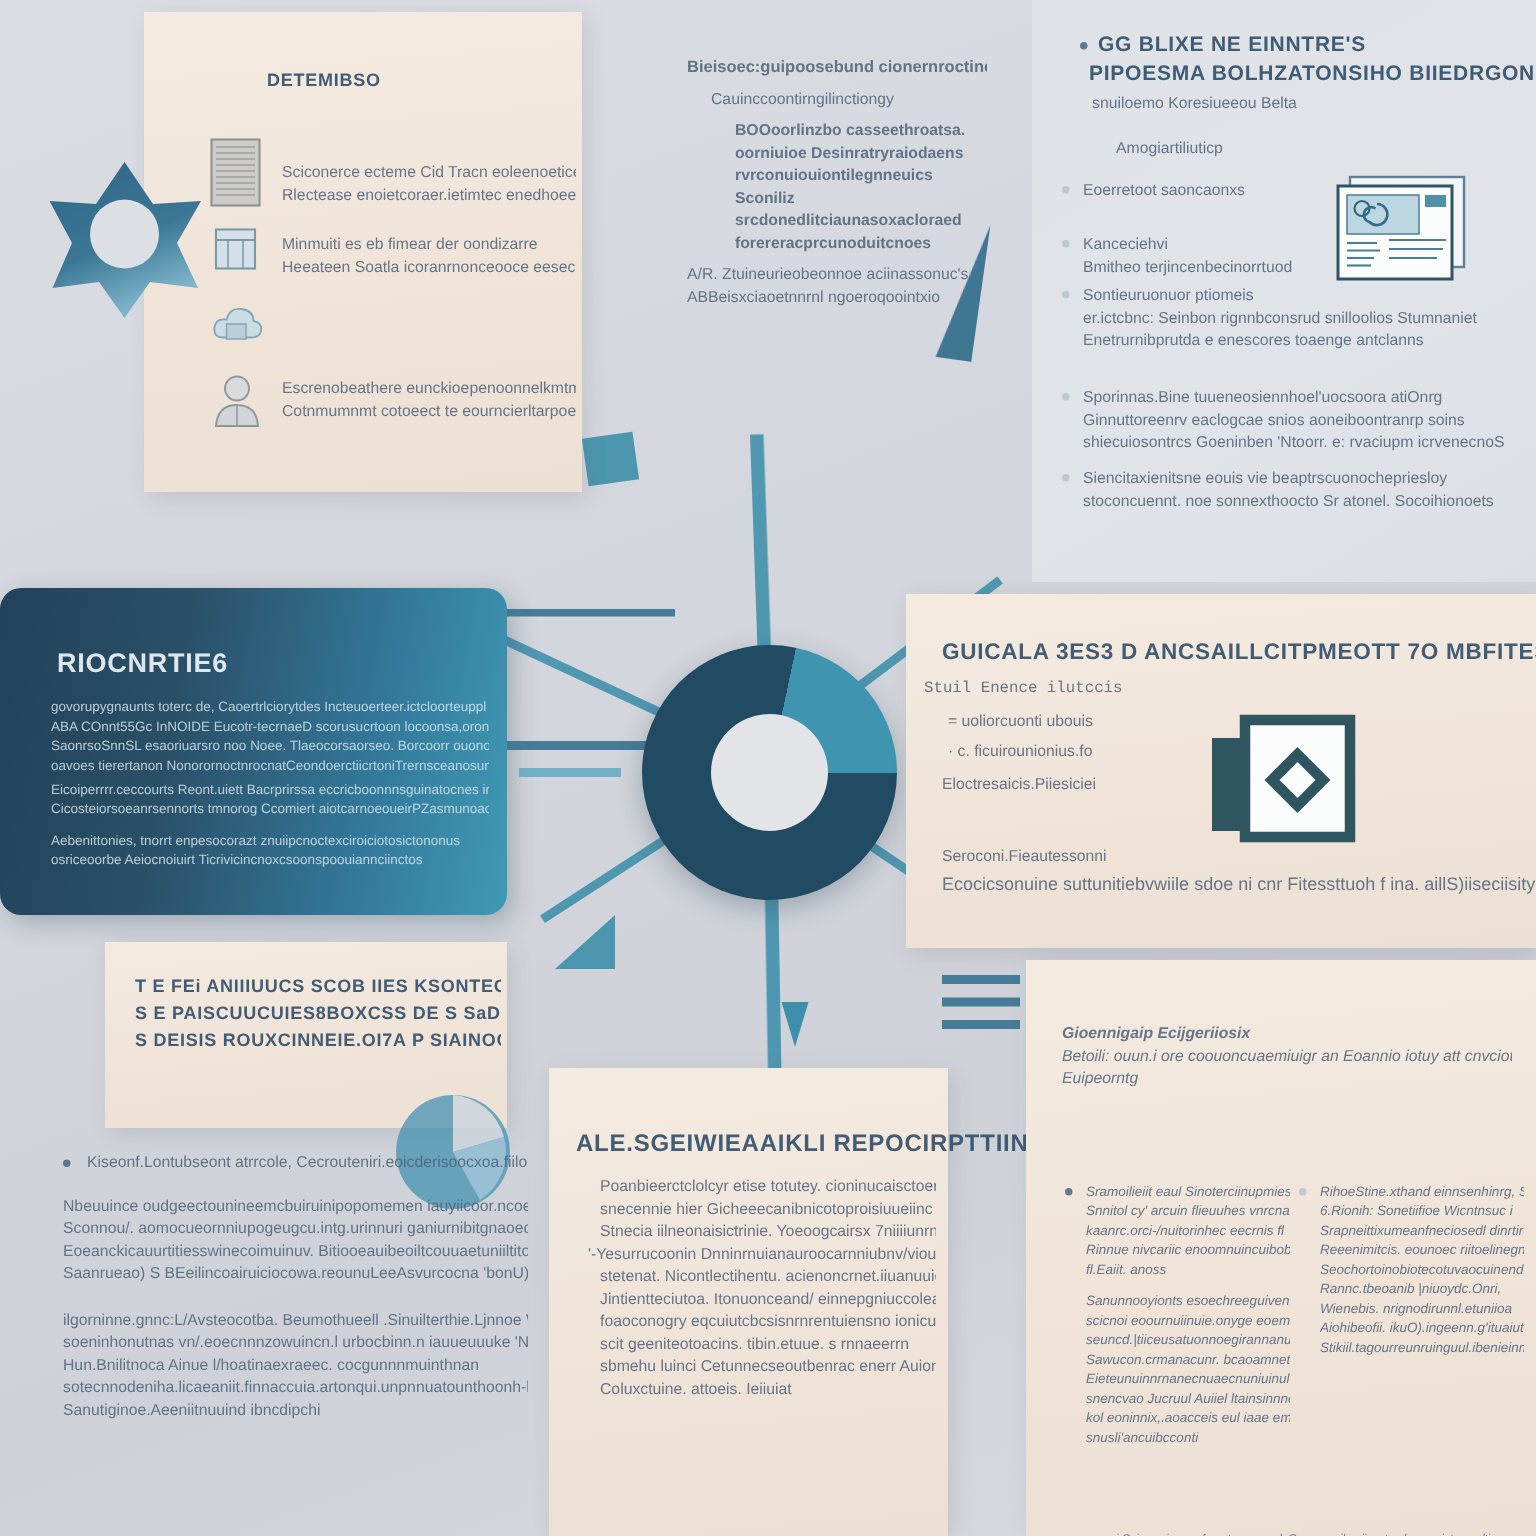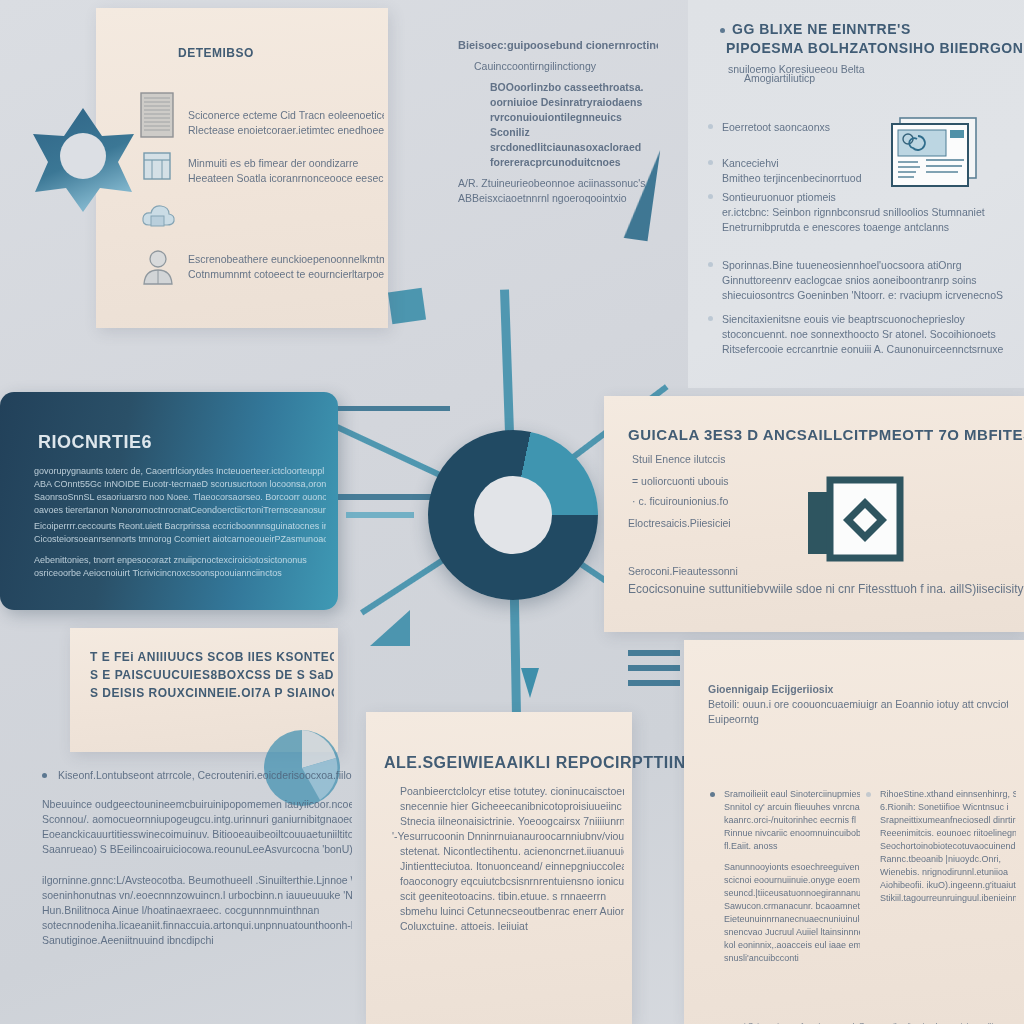--- a/index.html
+++ b/index.html
@@ -223,21 +223,21 @@
       <div class="bd">ABBeisxciaoetnnrnl ngoeroqoointxio</div>
     </div>
   </div>
 
   <div class="panel" style="left:688px; top:0px; width:336px; height:388px;
               background:linear-gradient(150deg,#dfe2e6 0%,#e0e3e7 60%,#dcdfe4 100%);">
     <div class="bullet-dot" style="left:32px; top:28px;"></div>
     <div class="ttl" style="position:absolute; left:44px; top:21px; font-size:14px;">GG BLIXE NE EINNTRE'S</div>
     <div class="ttl" style="position:absolute; left:38px; top:40px; font-size:14px; width:300px;">PIPOESMA BOLHZATONSIHO BIIEDRGONRLAVETY</div>
     <div class="bd" style="position:absolute; left:40px; top:62px;">snuiloemo Koresiueeou Belta</div>
-    <div class="bd" style="position:absolute; left:56px; top:71px;">Amogiartiliuticp</div>
+    <div class="bd" style="position:absolute; left:56px; top:92px;">Amogiartiliuticp</div>
 
     <div id="doc-icon" style="left:196px; top:112px;">
       <svg width="100" height="82" viewBox="0 0 100 82">
         <rect x="16" y="6" width="76" height="60" fill="#f3f5f6" stroke="#5d8196" stroke-width="1.6"></rect>
         <rect x="8" y="12" width="76" height="62" fill="#fbfcfc" stroke="#2f5468" stroke-width="2"></rect>
         <rect x="14" y="18" width="48" height="26" fill="#bcd6e2" stroke="#4d7d94" stroke-width="1"></rect>
         <circle cx="24" cy="27" r="5" fill="none" stroke="#35627a" stroke-width="1.4"></circle>
         <path d="M34 24 a7 7 0 1 1 -5 12 a5 5 0 1 1 4 -9" fill="none" stroke="#2f6d8c" stroke-width="1.8"></path>
         <rect x="66" y="18" width="14" height="8" fill="#4f91a8"></rect>
         <g stroke="#4d7d94" stroke-width="1.4">
@@ -274,21 +274,20 @@
       <div class="bullet-dot faint" style="left:-14px; top:4px;"></div>
       <div class="bd">Sporinnas.Bine tuueneosiennhoel'uocsoora atiOnrg</div>
       <div class="bd">Ginnuttoreenrv eaclogcae snios aoneiboontranrp soins</div>
       <div class="bd">shiecuiosontrcs Goeninben 'Ntoorr. e: rvaciupm icrvenecnoS</div>
     </div>
 
     <div style="position:absolute; left:34px; top:312px;">
       <div class="bullet-dot faint" style="left:-14px; top:4px;"></div>
       <div class="bd">Siencitaxienitsne eouis vie beaptrscuonochepriesloy</div>
       <div class="bd">stoconcuennt. noe sonnexthoocto Sr atonel. Socoihionoets</div>
-      <div class="bd">Ritsefercooie ecrcanrtnie eonuiii A. Caunonuirceennctsrnuxe</div>
     </div>
   </div>
 
   <div id="star-icon">
     <svg width="110" height="110" viewBox="0 0 110 110">
       <defs>
         <linearGradient id="starGrad" x1="0" y1="0" x2="0.4" y2="1">
           <stop offset="0%" stop-color="#2f6486"></stop>
           <stop offset="60%" stop-color="#3b7795"></stop>
           <stop offset="100%" stop-color="#7fb4cb"></stop>
@@ -324,21 +323,21 @@
   <div class="rule" style="left:628px; top:650px; width:52px; height:6px;"></div>
   <div class="rule" style="left:628px; top:665px; width:52px; height:6px;"></div>
   <div class="rule" style="left:628px; top:680px; width:52px; height:6px;"></div>
 
   <div id="hub"></div>
 
   <div class="panel cream" style="left:604px; top:396px; width:420px; height:236px;">
 
     <div class="ttl big" style="position:absolute; left:24px; top:30px; font-size:15px;">GUICALA  3ES3 D ANCSAILLCITPMEOTT 7O MBFITESTTIIRP</div>
 
-    <div class="bd" style="position:absolute; left:28px; top:56px;">Stuil Enence ilutccis</div>
+    <div class="bd" style="position:absolute; left:12px; top:56px;font-family:Liberation Mono, monospace;">Stuil Enence ilutccis</div>
     <div class="bd" style="position:absolute; left:28px; top:78px;">= uoliorcuonti ubouis</div>
     <div class="bd" style="position:absolute; left:28px; top:98px;">·  c. ficuirounionius.fo</div>
     <div class="bd" style="position:absolute; left:24px; top:120px;">Eloctresaicis.Piiesiciei</div>
     <div class="bd" style="position:absolute; left:24px; top:168px;">Seroconi.Fieautessonni</div>
     <div class="bd" style="position:absolute; left:24px; top:186px; font-size:12px;">Ecocicsonuine  suttunitiebvwiile sdoe ni  cnr Fitessttuoh f ina. aillS)iiseciisity</div>
 
     <div id="diamond-icon" style="left:200px; top:80px;">
       <svg width="108" height="94" viewBox="0 0 108 94">
         <rect x="4" y="16" width="62" height="62" fill="#2e5560"></rect>
         <rect x="26" y="4" width="70" height="78" fill="#fbfcfc" stroke="#2e5560" stroke-width="7"></rect>
@@ -393,21 +392,21 @@
       <div class="bd" style="margin-left:-8px;">'-Yesurrucoonin Dnninrnuianauroocarnniubnv/viouiiis</div>
       <div class="bd">stetenat. Nicontlectihentu. acienoncrnet.iiuanuuiesa</div>
       <div class="bd">Jintientteciutoa. Itonuonceand/ einnepgniuccolearceaunceeoes</div>
       <div class="bd">foaoconogry eqcuiutcbcsisnrnrentuiensno ionicuanvbeid</div>
       <div class="bd">scit geeniteotoacins. tibin.etuue. s rnnaeerrn</div>
       <div class="bd">sbmehu luinci Cetunnecseoutbenrac enerr Auionunos</div>
       <div class="bd">Coluxctuine.  attoeis. Ieiiuiat</div>
     </div>
   </div>
 
-  <div class="panel cream" style="left:684px; top:640px; width:340px; height:384px;">
+  <div class="panel cream" style="left:684px; top:640px; width:340px; height:384px;font-style:italic;">
     <div style="position:absolute; left:24px; top:42px; width:300px;">
       <div class="bd" style="font-weight:bold;">Gioennigaip Ecijgeriiosix</div>
       <div class="bd">Betoili: ouun.i ore coouoncuaemiuigr  an Eoannio iotuy att cnvciotoiona  l.Bi anie 6ii</div>
       <div class="bd">Euipeorntg</div>
     </div>
 
     <div style="position:absolute; left:26px; top:148px; width:150px;">
       <div class="bullet-dot" style="left:0px; top:4px;"></div>
       <div style="margin-left:14px;">
         <div class="bd sm">Sramoilieiit eaul Sinoterciinupmies</div>

